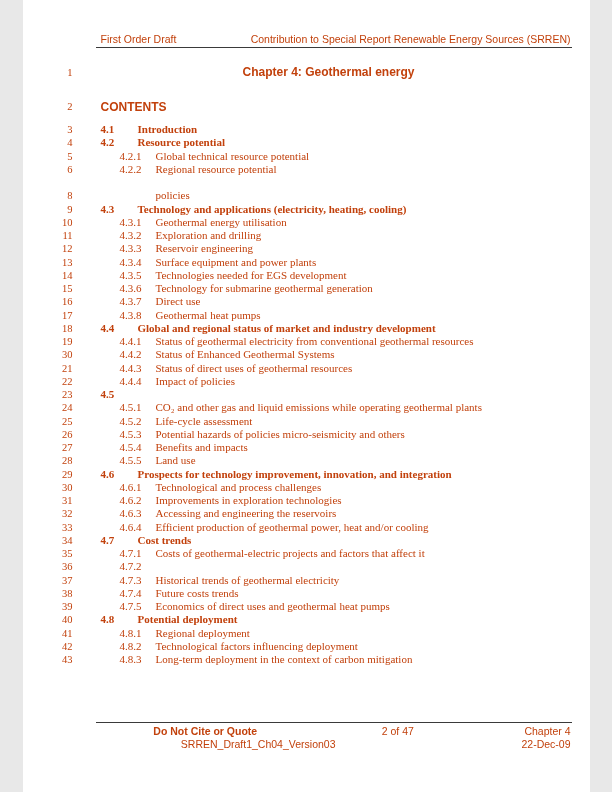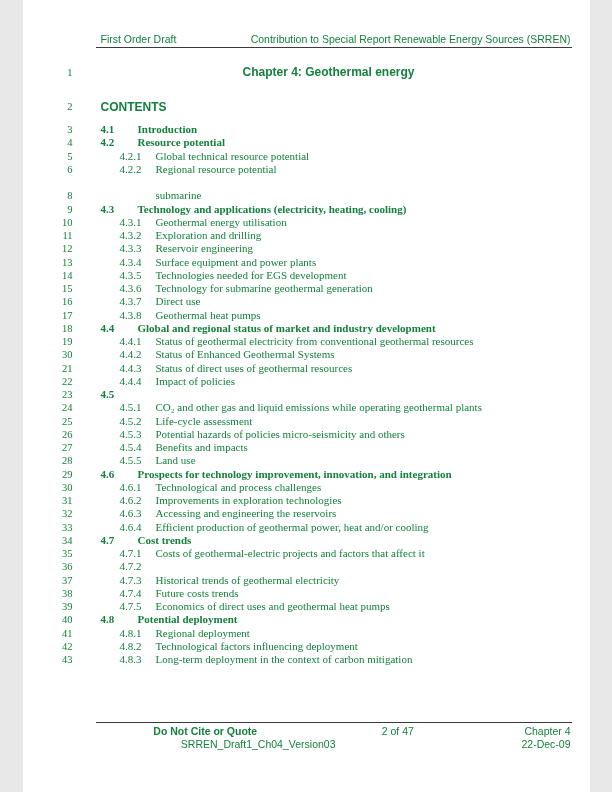--- a/index.html
+++ b/index.html
@@ -3,21 +3,21 @@
 <meta charset="utf-8">
 <style>
   html,body{margin:0;padding:0;background:#e8e8e8;}
   .page{
     position:relative;
     width:567px;height:792px;
     background:#ffffff;
     margin:0 auto;
     overflow:hidden;
     font-family:"Liberation Serif", serif;
-    color:#15803d;
+    color:#c2410c;
   }
   
   .runhead{
     position:absolute;top:33px;left:73px;width:470px;
     display:flex;justify-content:space-between;align-items:baseline;
     font-family:"Liberation Sans", sans-serif;
     font-size:10.5px;line-height:12px;
     border-bottom:1px solid #3a3a3a;
     padding:0 1px 2px 5px;
   }
@@ -125,21 +125,21 @@
     <span class="page">8</span>
   </div>
       <div class="toc-row l2">
 
     <span class="leader empty"></span>
     <span class="page"></span>
   </div>
       <div class="toc-row cont">
     <span class="ln">8</span>
 
-    <span class="title">submarine</span>
+    <span class="title">policies</span>
     <span class="leader">............................................................................................................................................................................................................................</span>
     <span class="page">9</span>
   </div>
       <div class="toc-row l1 b">
     <span class="ln">9</span>
     <span class="num">4.3</span>
     <span class="title">Technology and applications (electricity, heating, cooling)</span>
     <span class="leader">............................................................................................................................................................................................................................</span>
     <span class="page">10</span>
   </div>

